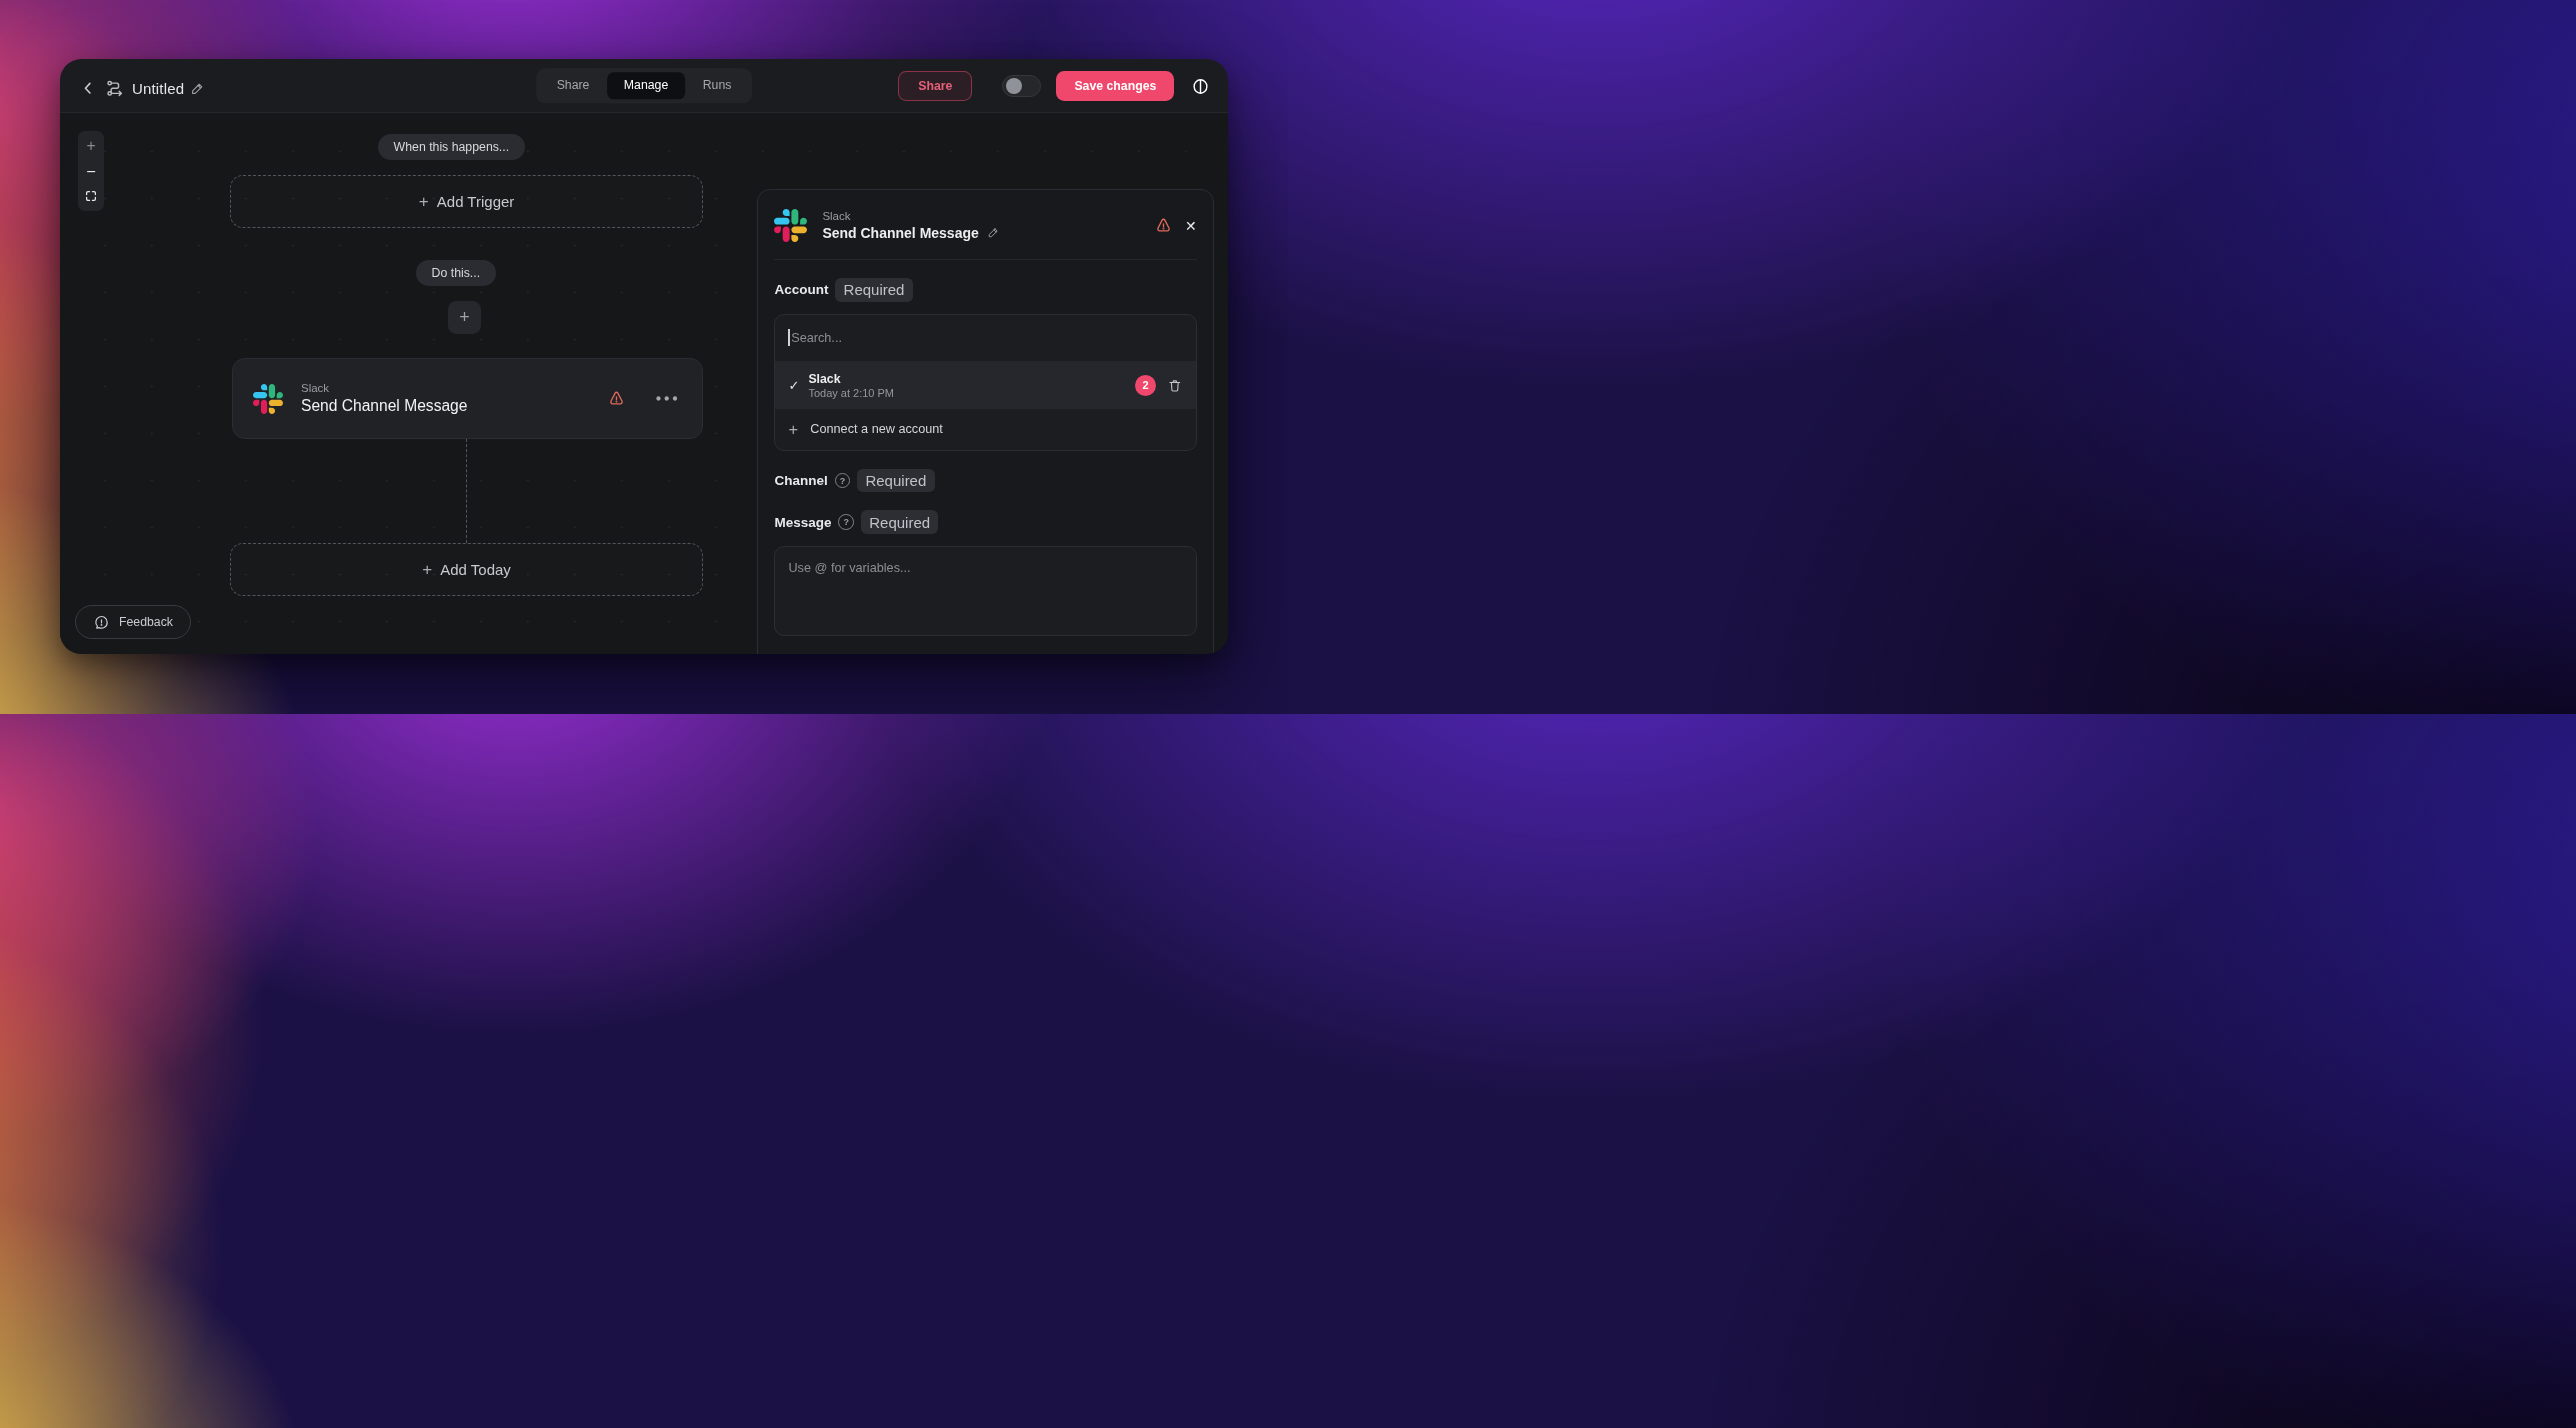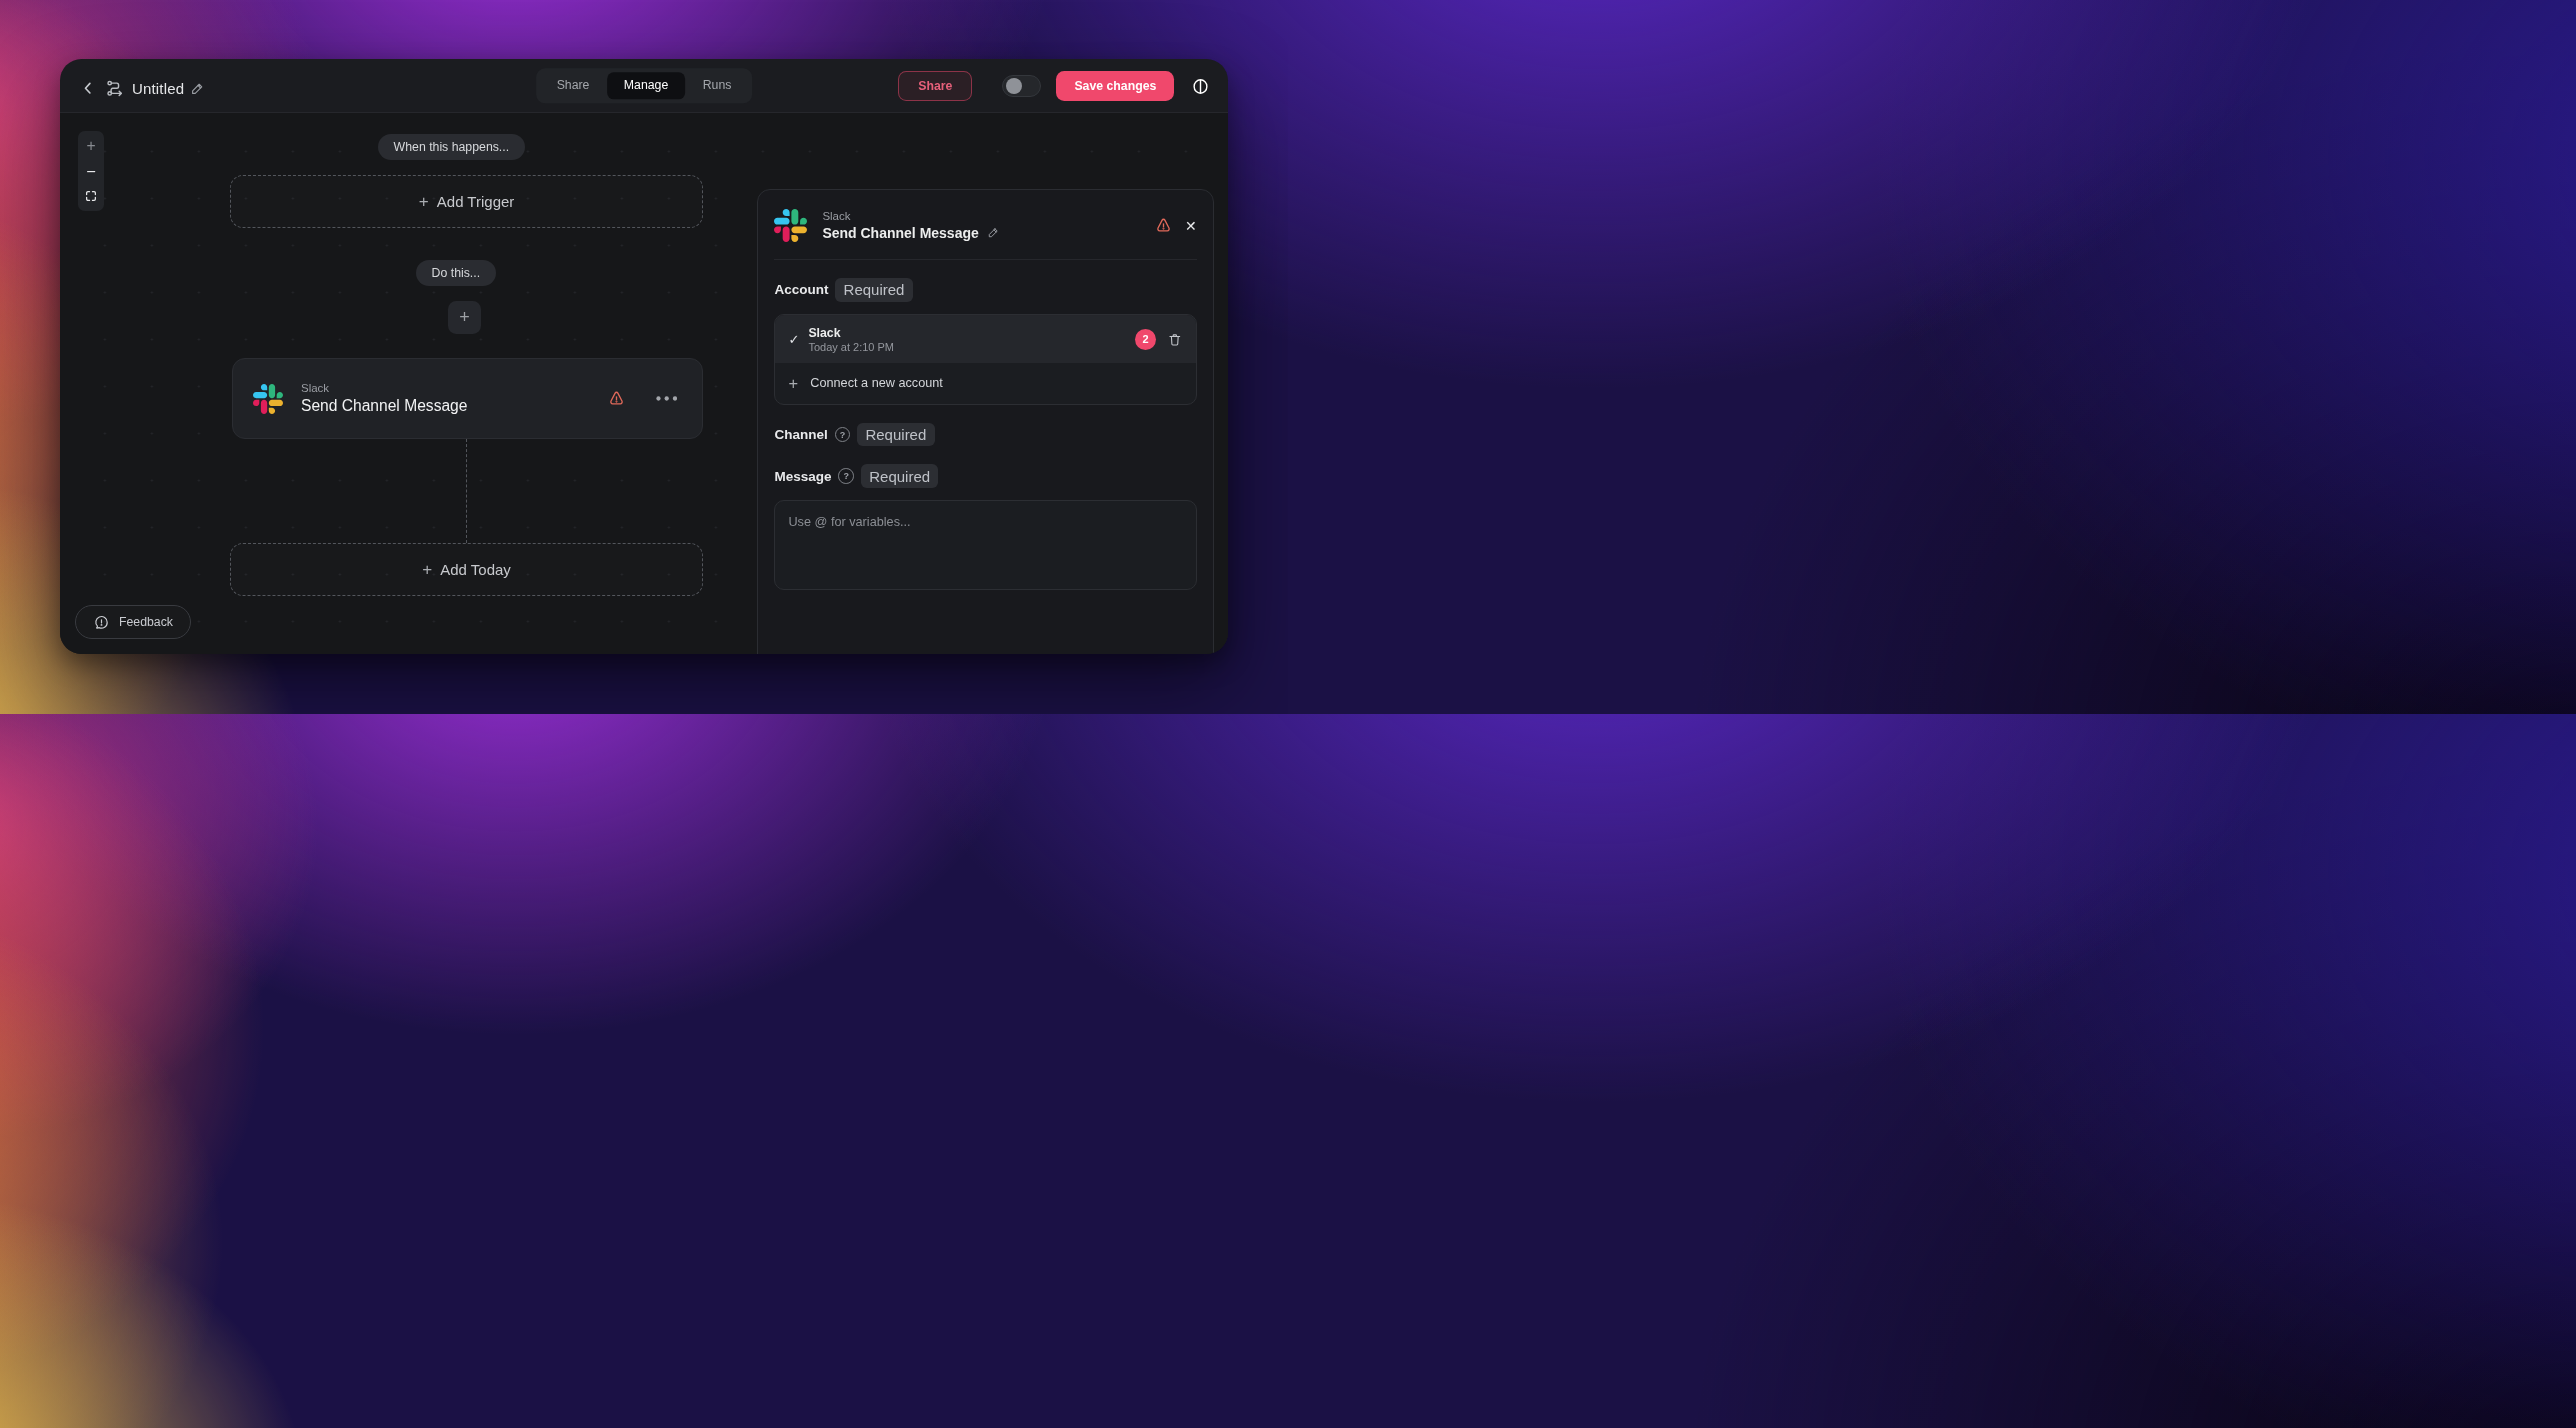--- a/index.html
+++ b/index.html
@@ -288,20 +288,24 @@
         <span class="close-x">✕</span>
       </div>
 
       <div class="sec-label-row">
         <span class="sec-label">Account</span>
         <span class="req-badge">Required</span>
       </div>
 
 
       <div class="picker-card">
+        <div class="search-row">
+          <span class="caret"></span>
+          <input class="search-input" placeholder="Search..." style="">
+        </div>
         <div class="row-divider"></div>
         <div class="acct-row">
           <span class="acct-check">✓</span>
           <span class="acct-texts">
             <span class="acct-name" style="display:block;">Slack</span>
             <span class="acct-meta" style="display:block;">Today at 2:10 PM</span>
           </span>
           <span class="num-badge">2</span>
           <span class="trash-ic">
             <svg viewBox="0 0 24 24" width="15.6" height="15.6" fill="none" stroke="currentColor" stroke-width="1.7" stroke-linecap="round" stroke-linejoin="round">

